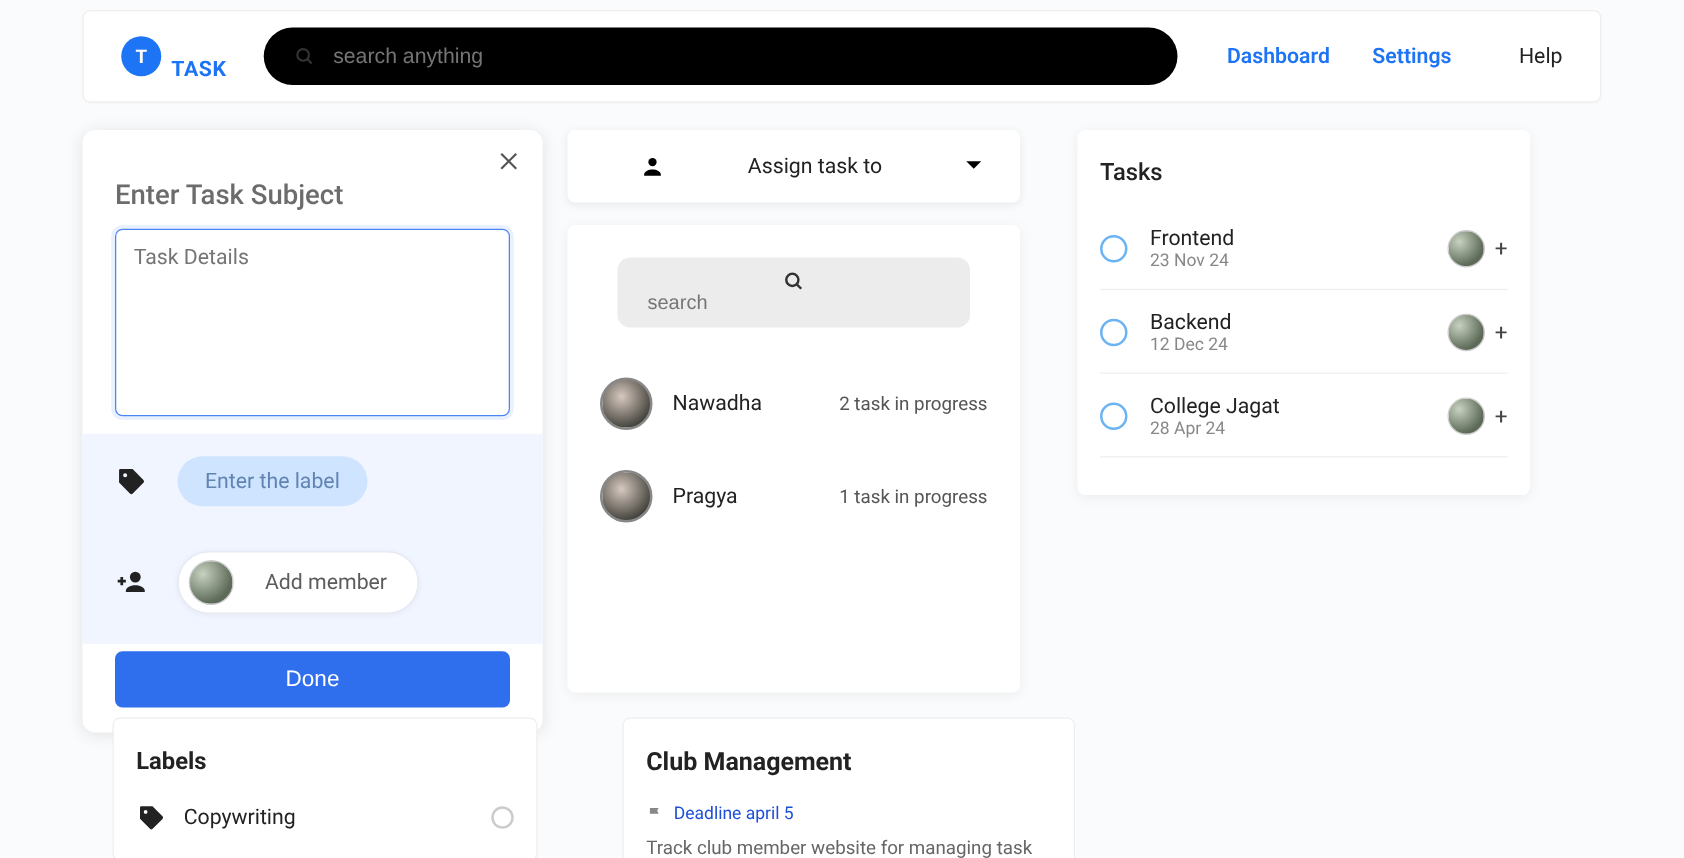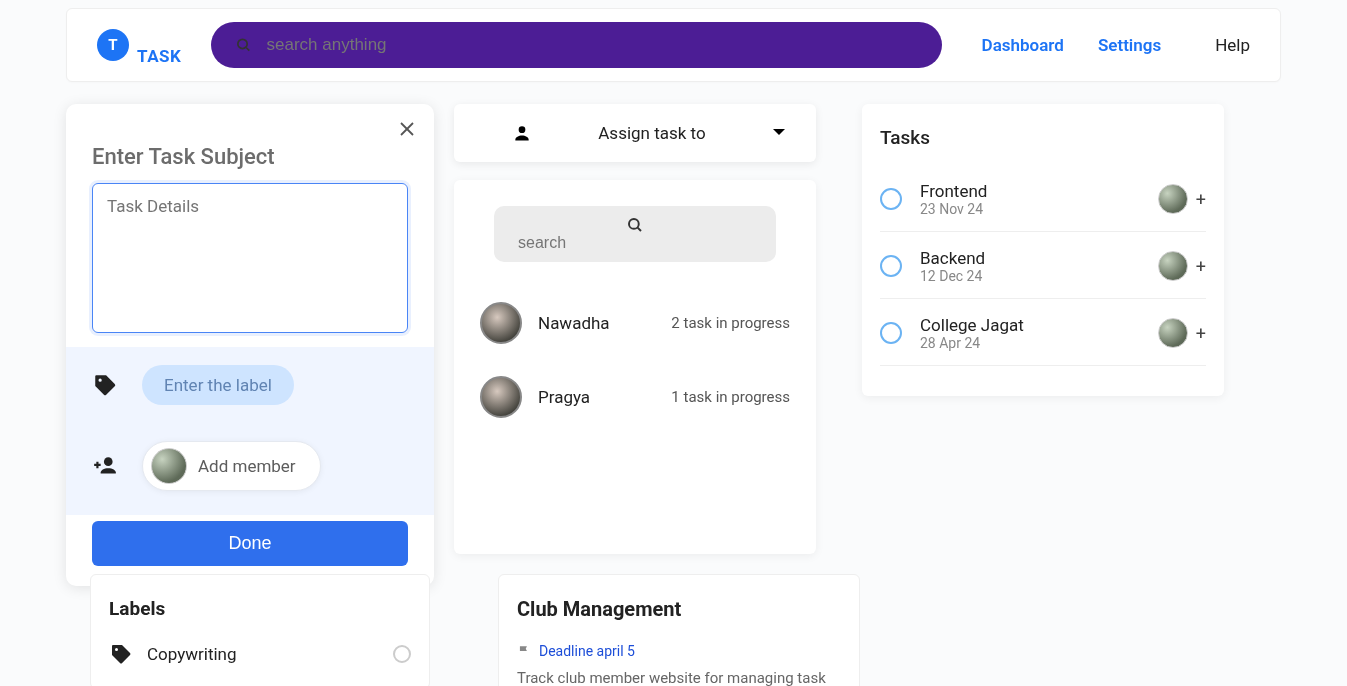--- a/index.html
+++ b/index.html
@@ -26,21 +26,21 @@
   }
   .logo-wrap { display: flex; align-items: center; gap: 8px; margin-right: 30px;}
   .logo-circle {
     width: 32px; height: 32px; border-radius: 50%;
     background: #1d74f5; color: #fff; display:flex; align-items:center; justify-content:center;
     font-weight:700; font-size:15px;
   }
   .logo-text { color: #1d74f5; font-weight:700; font-size: 17px; letter-spacing: 0.5px; margin-top: 22px;}
   .searchbar {
     flex: 1;
-    background: #4c1d95;
+    background: #000000;
     border-radius: 40px;
     height: 46px;
     display:flex; align-items:center;
     padding: 0 24px;
     margin-right: 40px;
   }
   .searchbar input {
     border:none; background:transparent; outline:none;
     font-size:17px; margin-left: 14px; color:#888; width:100%;
   }
@@ -94,21 +94,21 @@
   .task-row-member {
     background: #f0f5ff;
     display:flex; align-items:center;
     padding: 18px 26px 24px 26px; gap: 24px;
   }
   .member-pill {
     background:#fff;
     border: 1px solid #e5e9f0;
     border-radius: 40px;
     padding: 6px 24px 6px 8px;
-    display:flex; align-items:center; gap:11px;
+    display:flex; align-items:center; gap:25px;
     font-size:17px; color:#5c5c5c;
     box-shadow: 0 1px 6px rgba(0,0,0,0.06);
   }
   .avatar {
     width:36px; height:36px; border-radius:50%;
     background: radial-gradient(circle at 30% 30%, #c7d3c0 0%, #5e6a58 70%);
     border:1px solid #ccc;
     flex-shrink: 0;
   }
   .done-btn {

